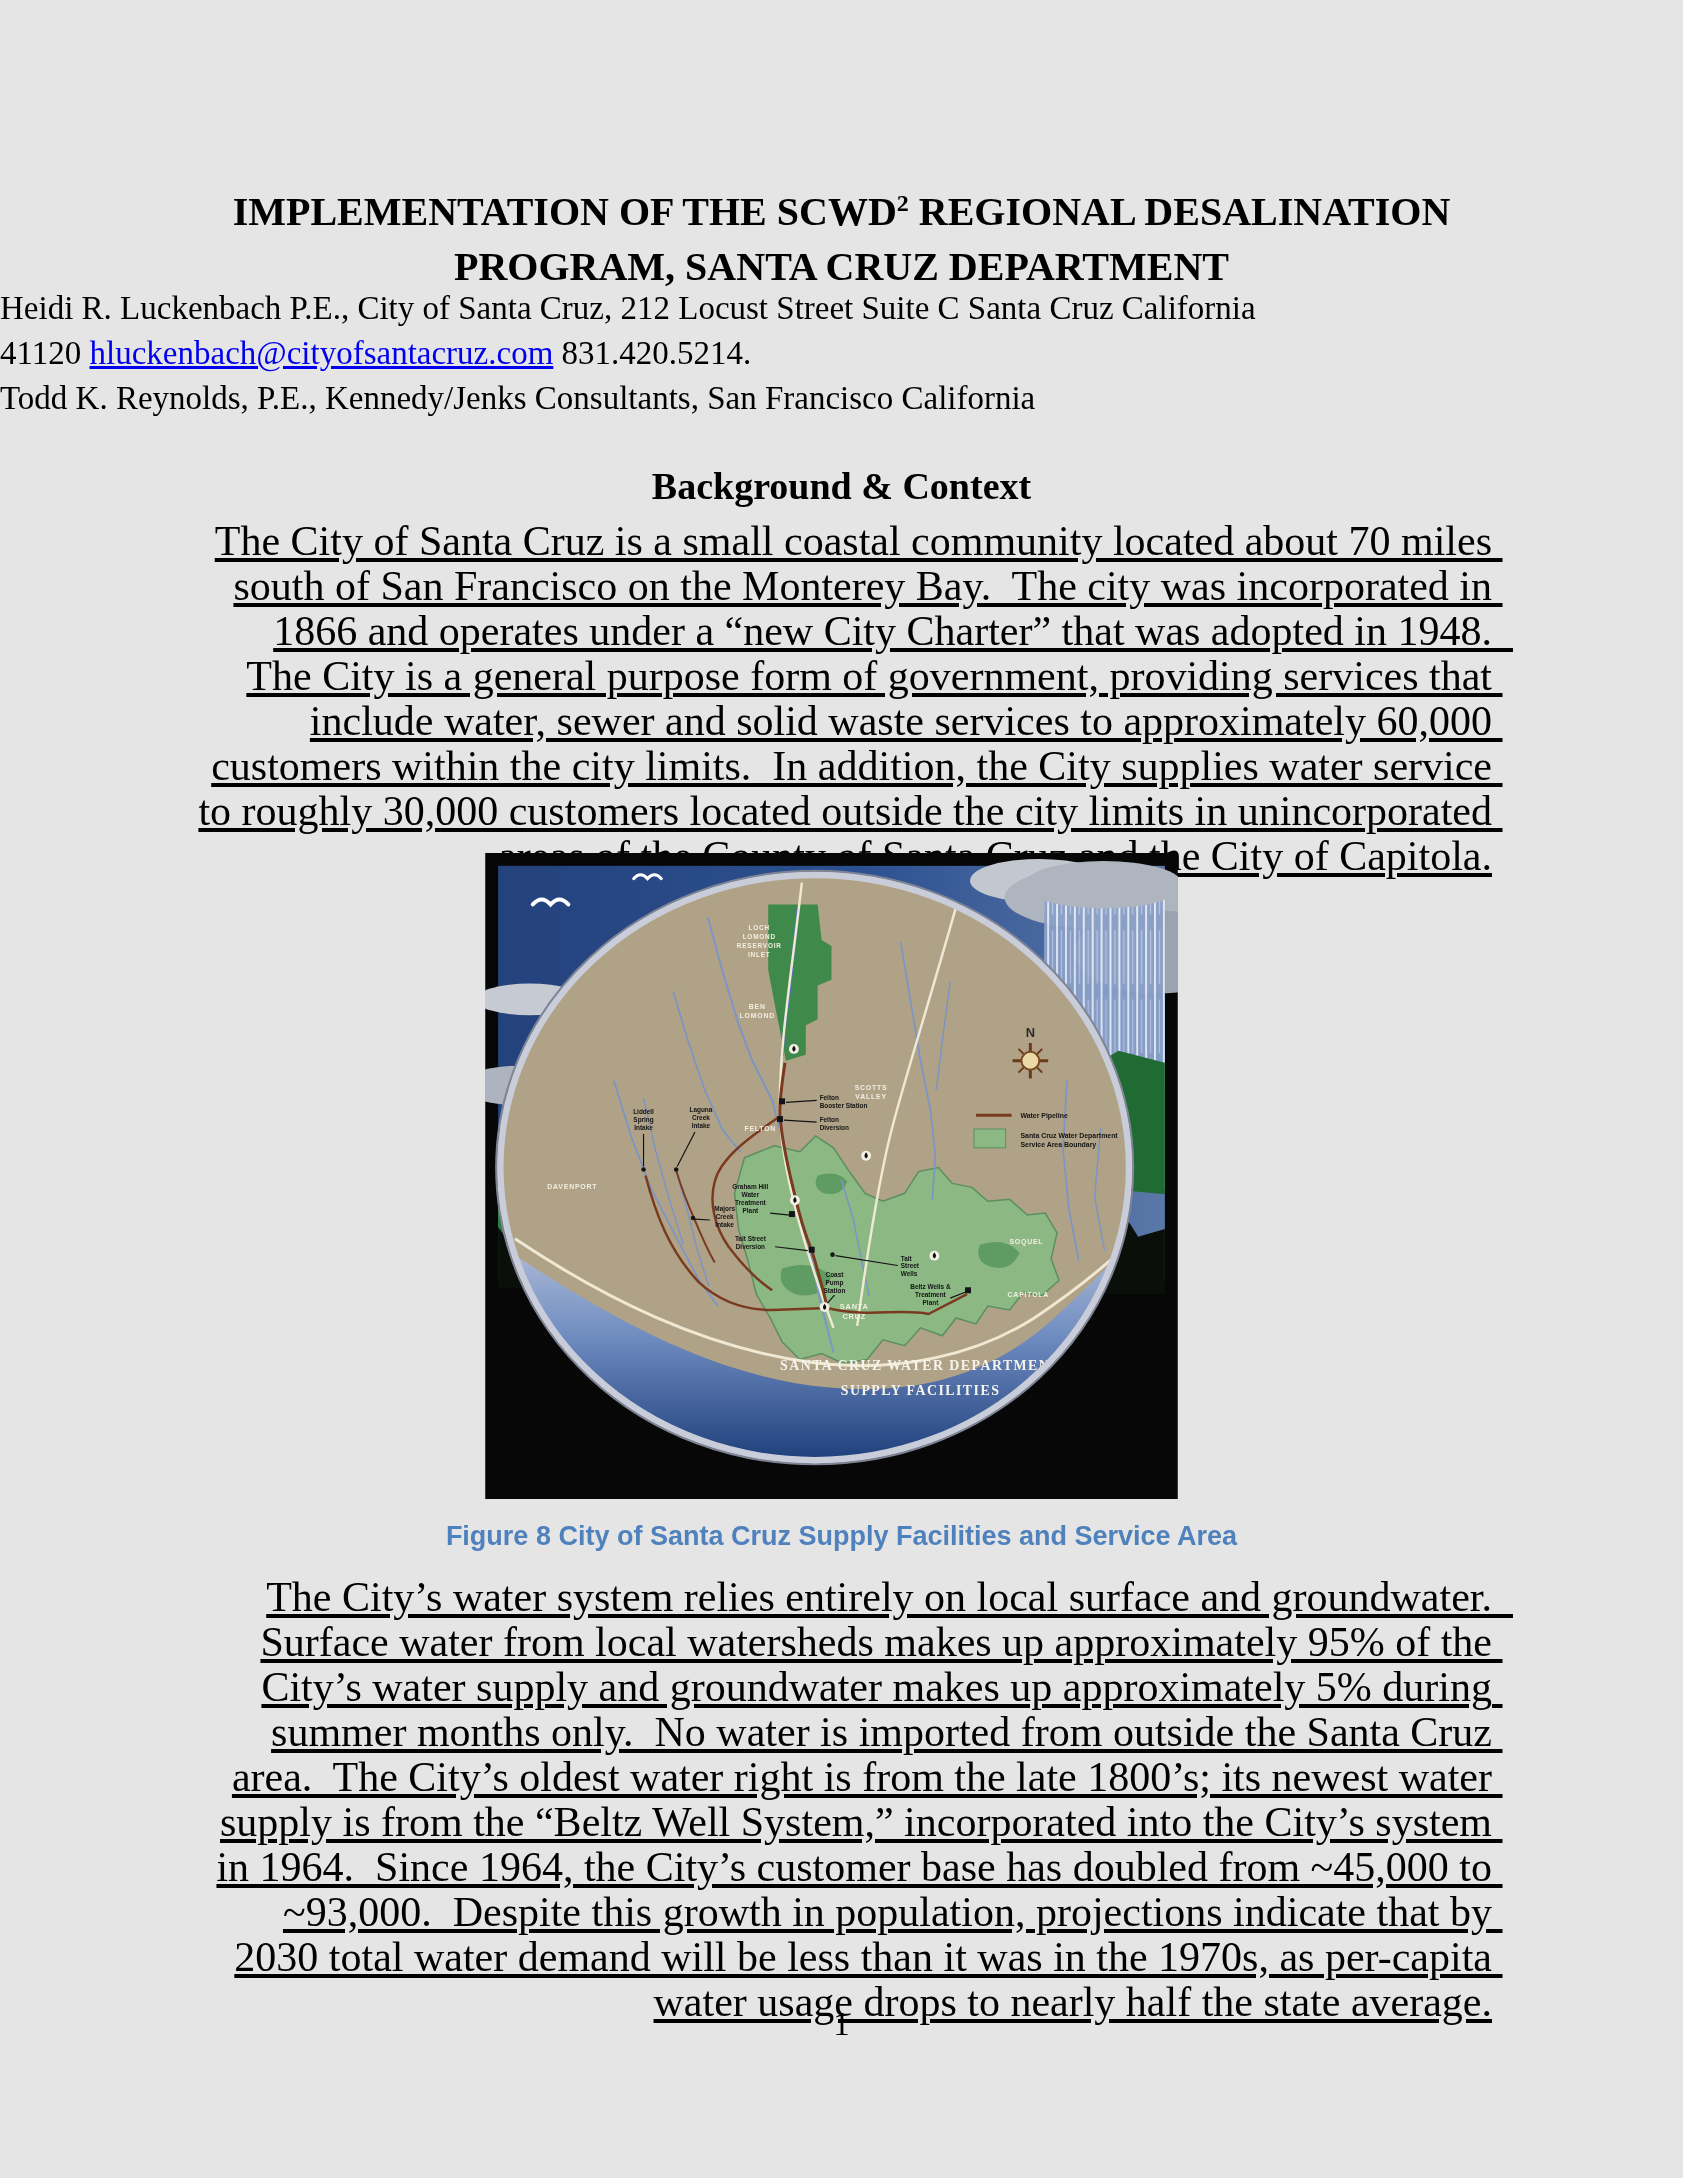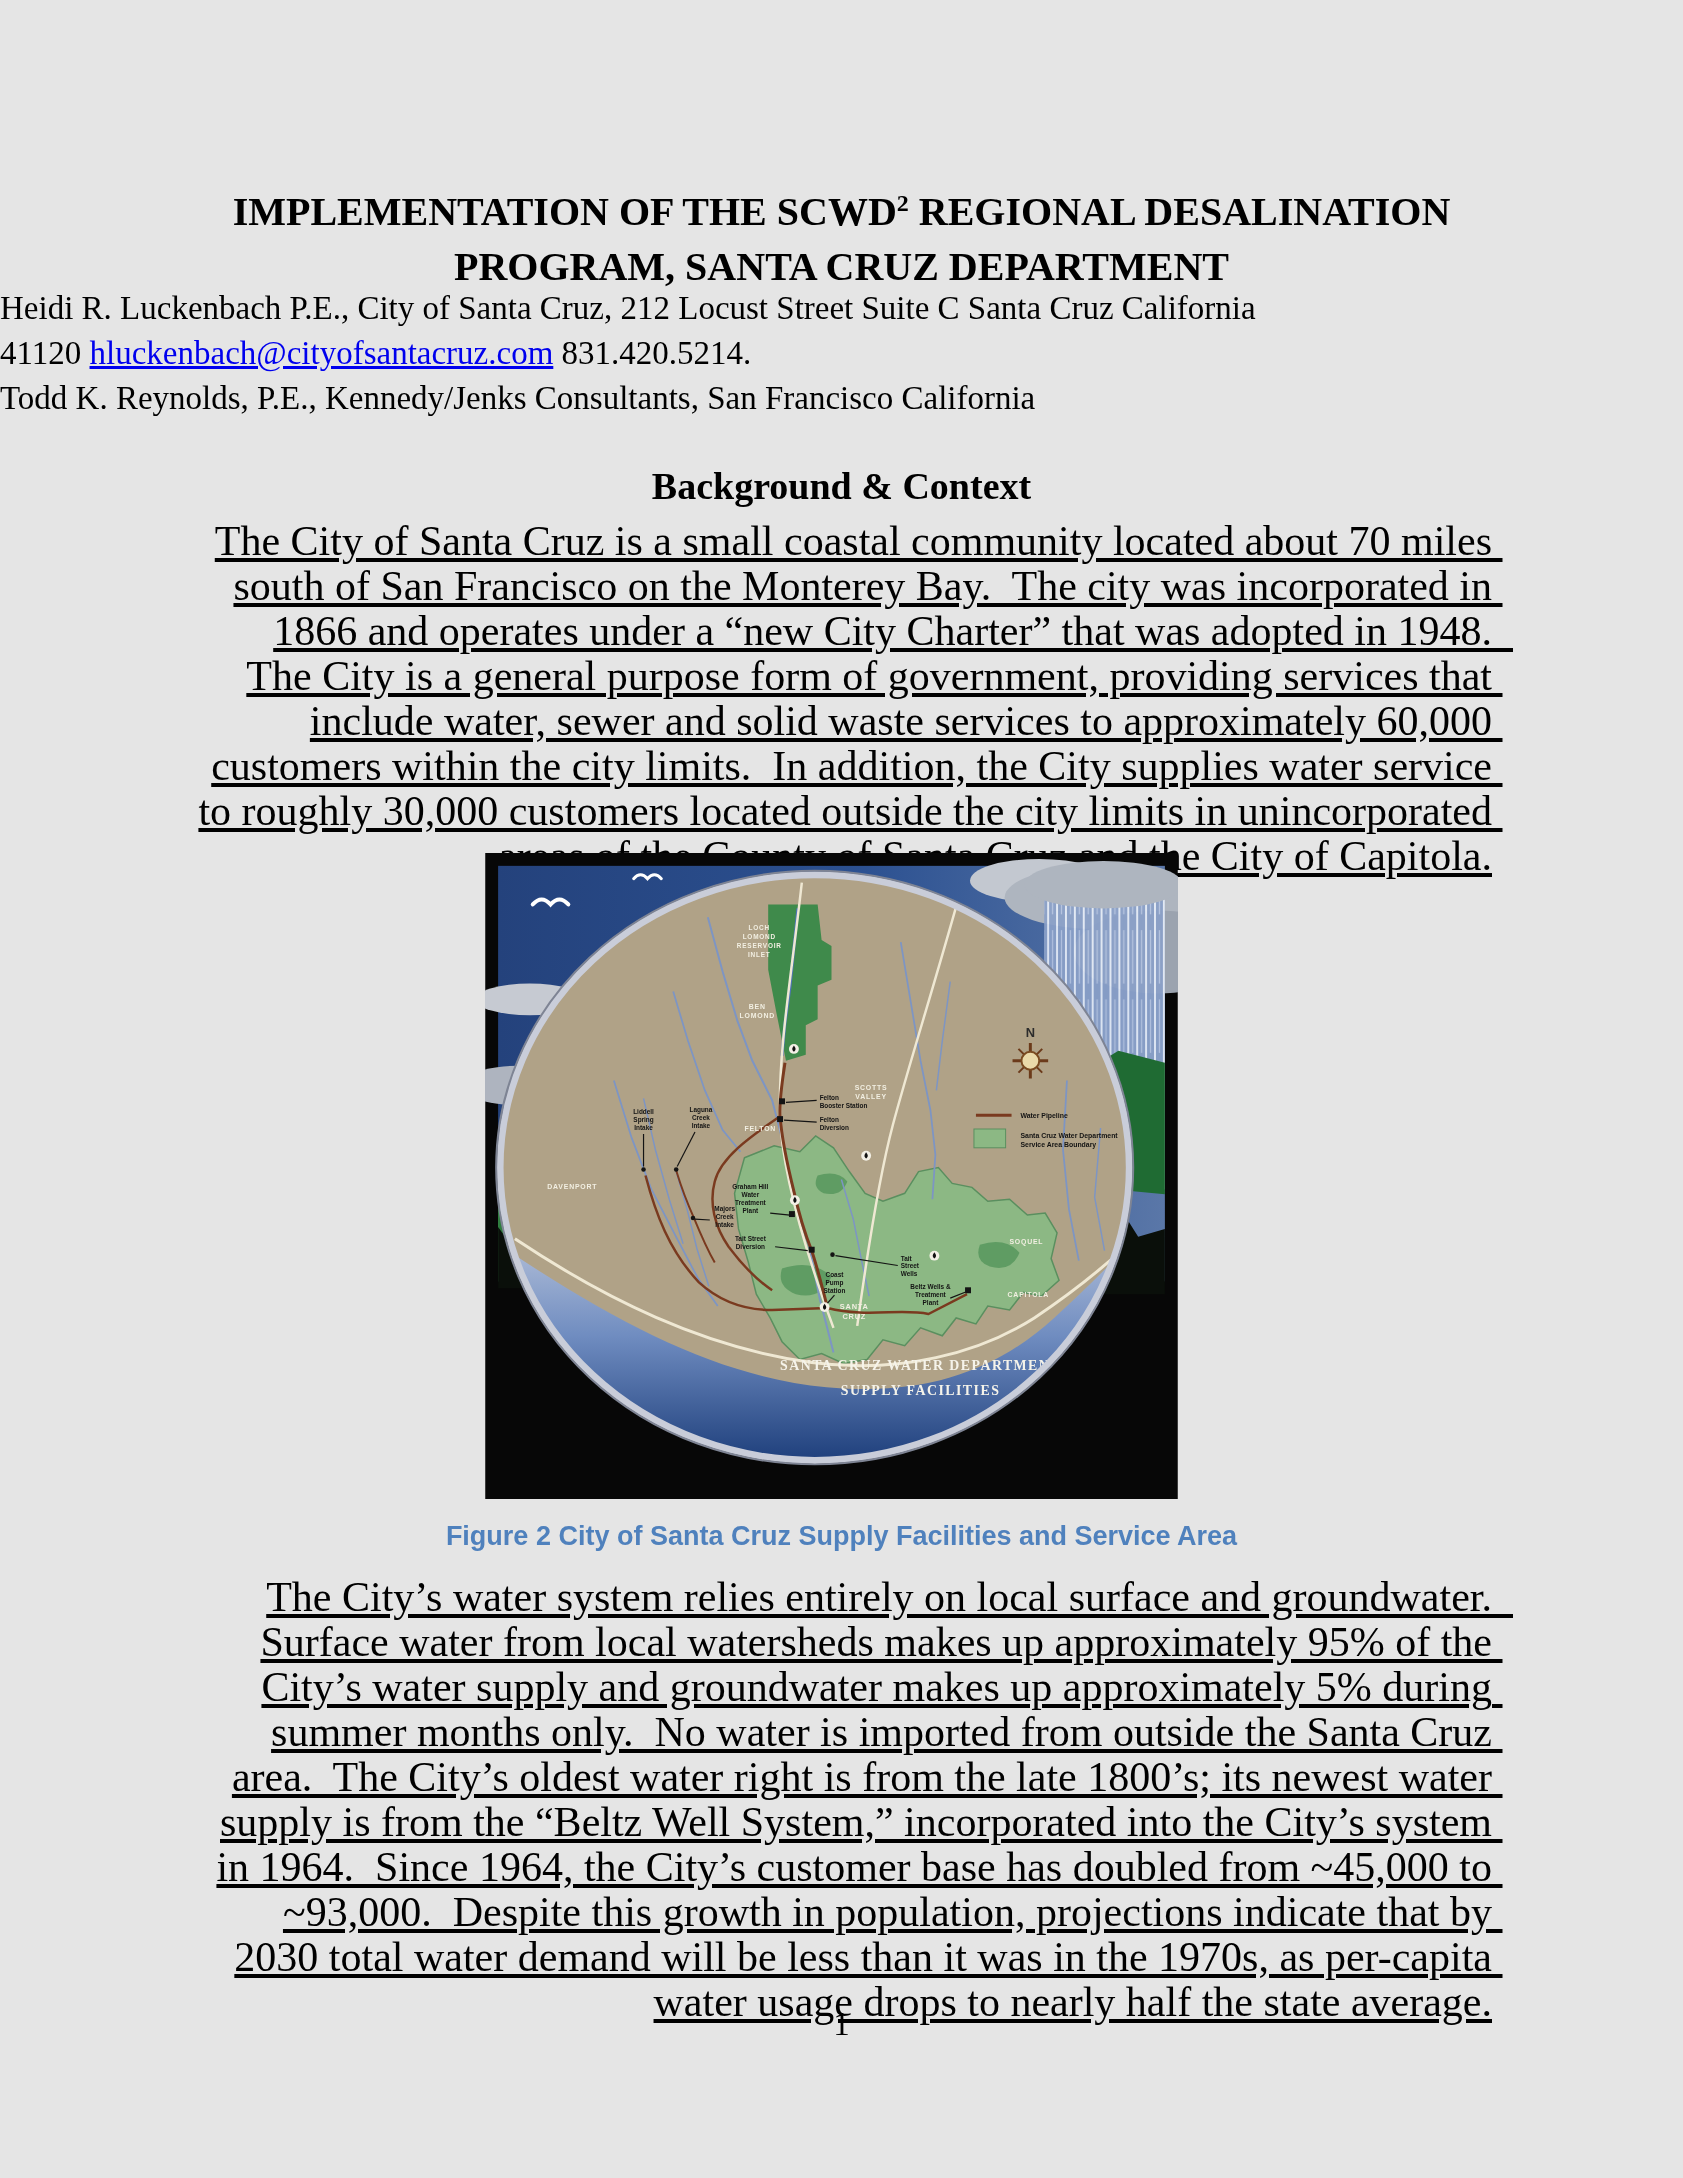--- a/index.html
+++ b/index.html
@@ -245,20 +245,20 @@
 
         <text x="440" y="523" class="maptitle" font-size="14" text-anchor="middle">SANTA CRUZ WATER DEPARTMENT</text>
         <text x="440" y="548" class="maptitle" font-size="14" text-anchor="middle">SUPPLY FACILITIES</text>
       </g>
 
       <ellipse cx="333" cy="318" rx="318" ry="296" fill="none" stroke="#c9cdd9" stroke-width="7"></ellipse>
       <ellipse cx="333" cy="318" rx="322" ry="300" fill="none" stroke="#7e8494" stroke-width="2"></ellipse>
     </svg>
   </div>
 
-  <div class="fig-caption">Figure 2 City of Santa Cruz Supply Facilities and Service Area</div>
+  <div class="fig-caption">Figure 8 City of Santa Cruz Supply Facilities and Service Area</div>
 
   <div class="para para2">The City’s water system relies entirely on local surface and groundwater.  Surface water from local watersheds makes up approximately 95% of the City’s water supply and groundwater makes up approximately 5% during summer months only.  No water is imported from outside the Santa Cruz area.  The City’s oldest water right is from the late 1800’s; its newest water supply is from the “Beltz Well System,” incorporated into the City’s system in 1964.  Since 1964, the City’s customer base has doubled from ~45,000 to ~93,000.  Despite this growth in population, projections indicate that by 2030 total water demand will be less than it was in the 1970s, as per-capita water usage drops to nearly half the state average.</div>
 
   <div class="page-number">1</div>
 
 </div>
 
 
 </body></html>

